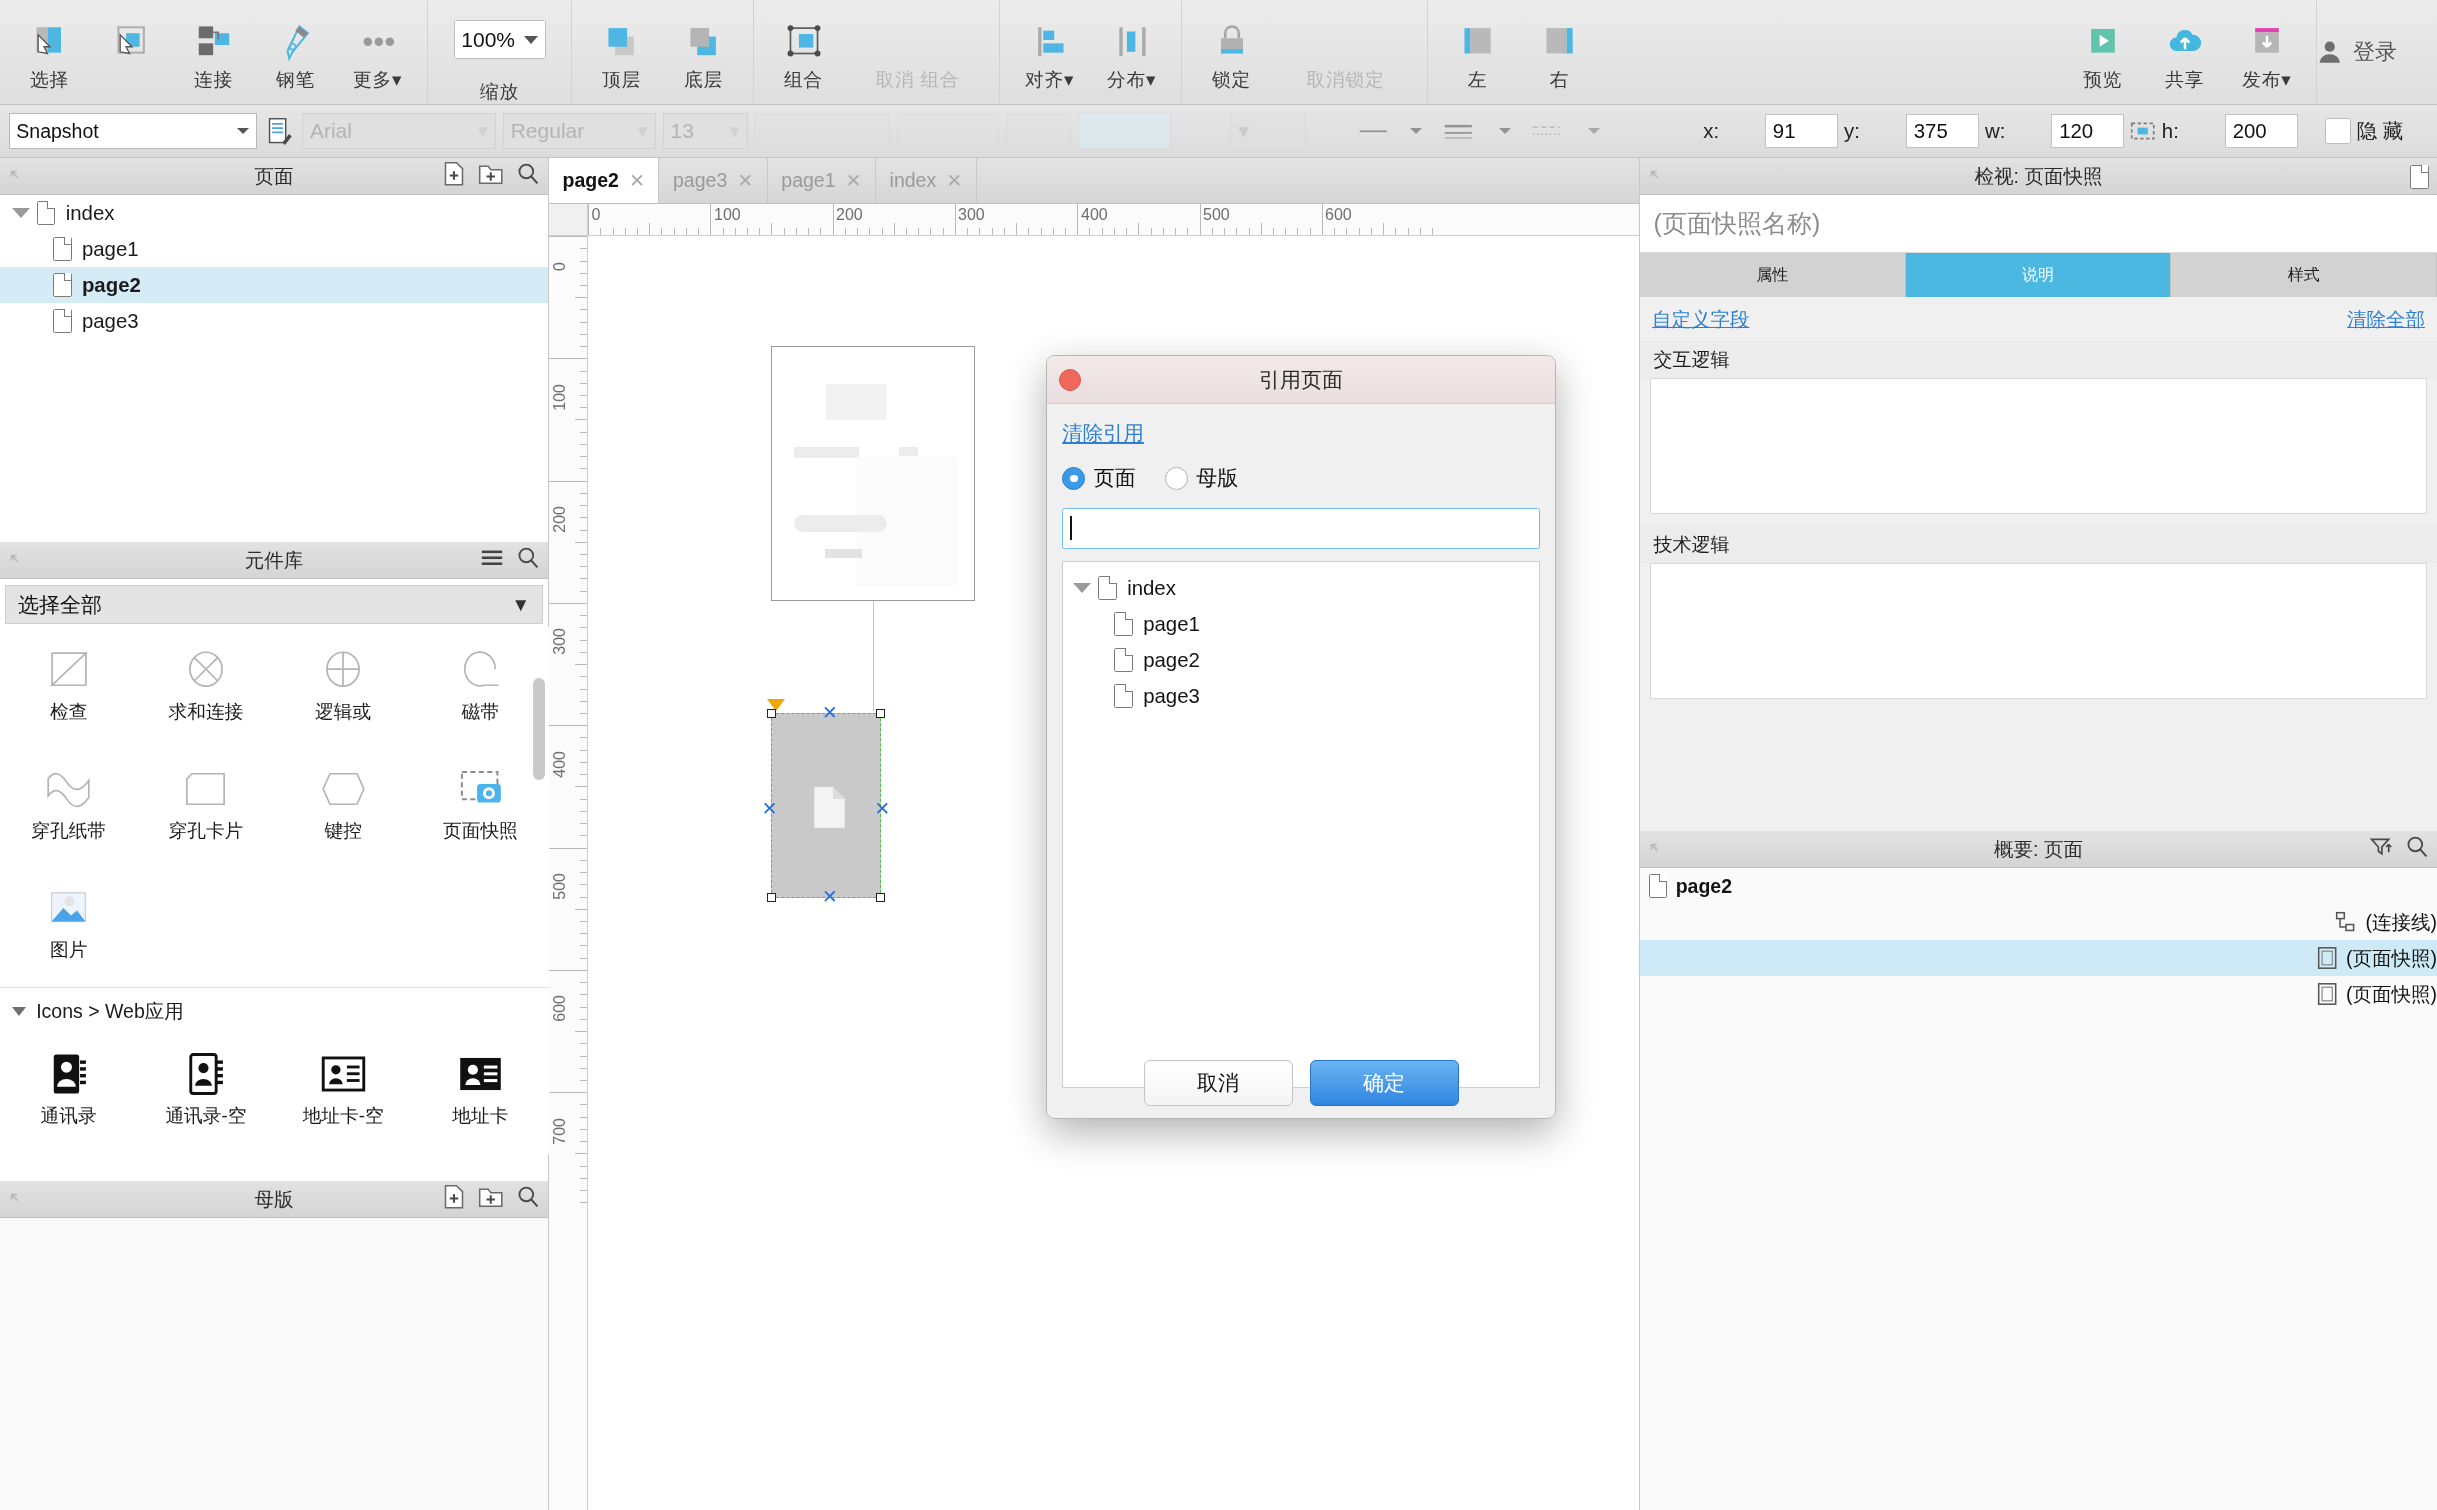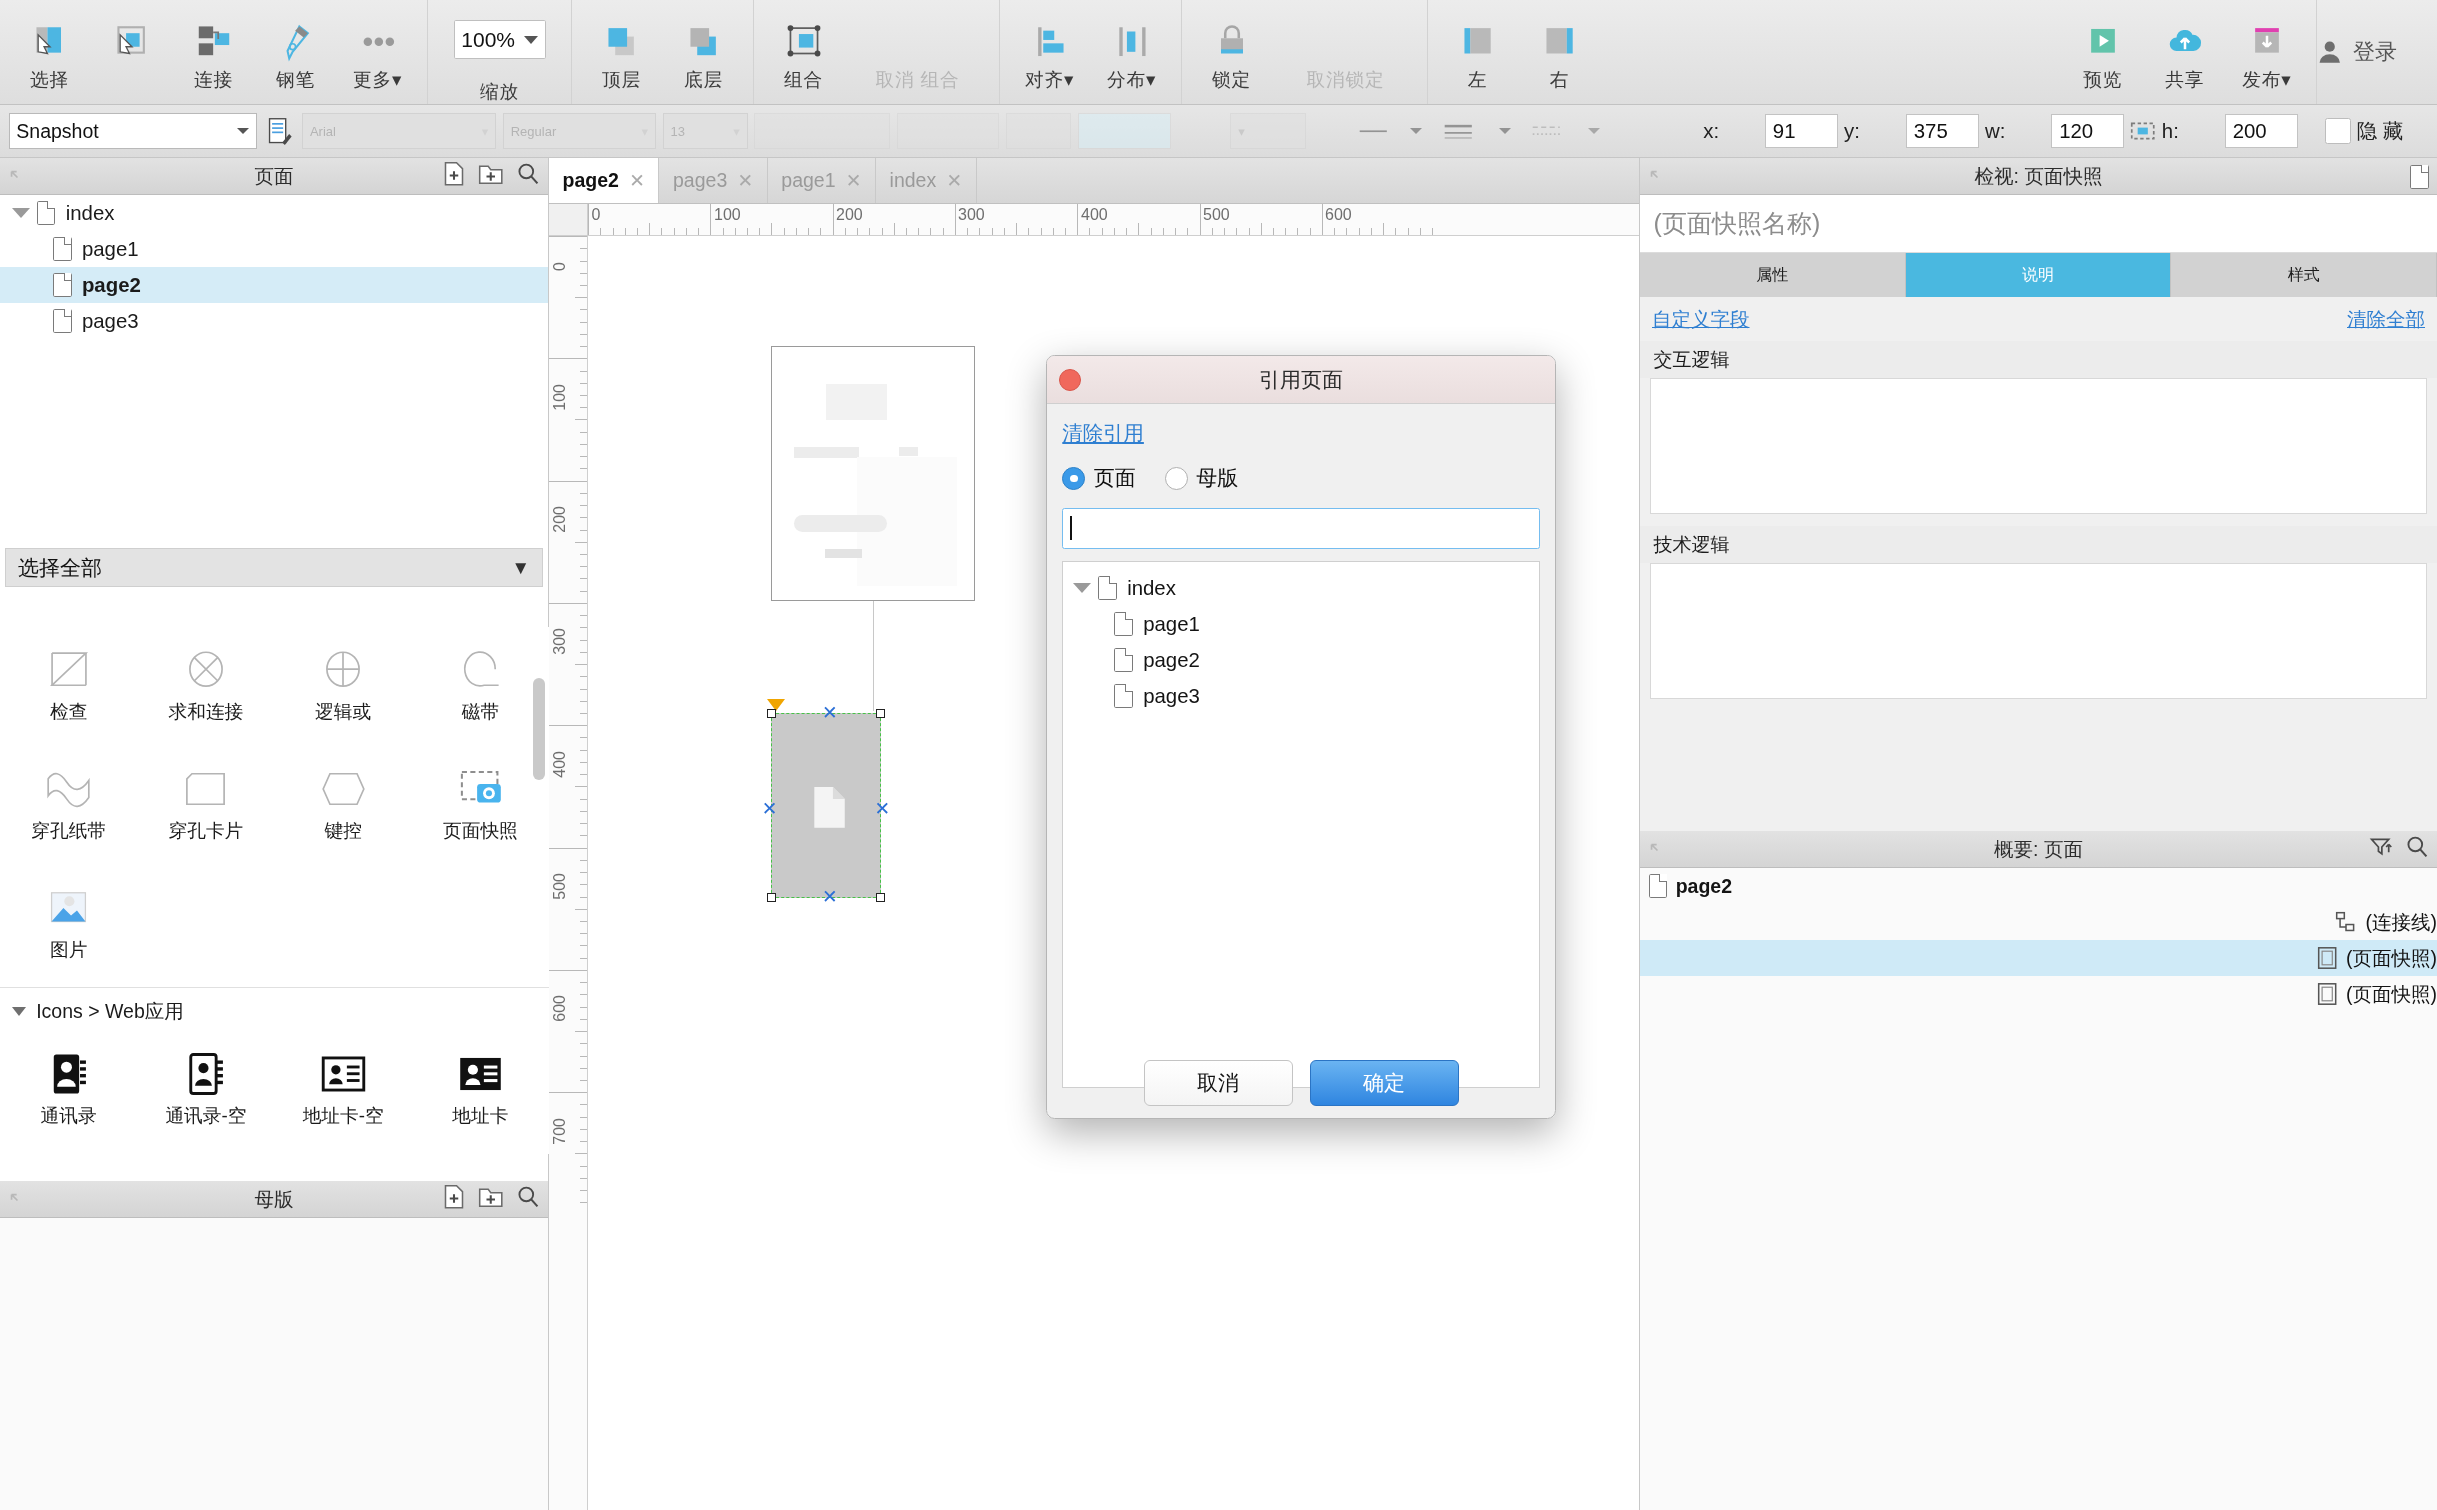--- a/index.html
+++ b/index.html
@@ -39,21 +39,21 @@
   .login { display:flex; align-items:center; gap:10.2px; font-size:22px; color:#555; padding-right:41px; }
 
   
   .propbar { position:absolute; left:0; top:105px; width:2438px; height:53px;
     background:linear-gradient(#e6e6e6,#dcdcdc); border-bottom:0.8px solid #c6c6c6;
     display:flex; align-items:center; padding:0 8.5px; gap:6.8px; }
   .sel-combo { width:248px; height:36px; background:#fff; border:0.8px solid #b9b9b9;
      display:flex; align-items:center; justify-content:space-between; padding:0 6.8px;
      font-size:19.5px; color:#111; }
   .gbox { height:36px; background:#e0e0e0; border:0.8px solid #d2d2d2; display:flex;
-     align-items:center; justify-content:space-between; padding:0 6.8px; font-size:13px; color:#b4b4b4; }
+     align-items:center; justify-content:space-between; padding:0 6.8px; font-size:21px; color:#b4b4b4; }
   .xywh { display:flex; align-items:center; gap:6px; font-size:20.4px; color:#222; }
   .xywh .lab { color:#222; }
   .numfield { width:73px; height:34px; background:#fff; border:0.8px solid #c3c3c3;
      display:flex; align-items:center; padding-left:6.8px; font-size:20.4px; color:#111;margin-left:40px; }
   .chk { width:25.5px;height:25.5px;background:#fff;border:0.8px solid #bdbdbd;border-radius:2.5px;}
 
   
   .panel-head { height:37px; background:linear-gradient(#e2e2e2,#d4d4d4);
     border-bottom:0.8px solid #bdbdbd; display:flex; align-items:center;
     justify-content:center; position:relative; font-size:19.5px; color:#2c2c2c; }
@@ -538,20 +538,43 @@
       <div class="tree-row">
         <span style="width:53px"></span>
         <span class="docicon"></span>
         <span style="width:10.2px"></span>
         <span>page3</span>
       </div>
     </div>
   </div>
 
   <div id="lib-panel">
+    <div class="panel-head">
+      <span class="collapse">
+        <svg width="17" height="17" viewBox="0 0 20 20">
+            <path d="M3 3 L3 9 M3 3 L9 3 M3 3 L10 10" stroke="#777" stroke-width="2" fill="none"></path>
+          </svg>
+      </span>
+      <span>元件库</span>
+      <span class="tools">
+        <span>
+          <svg width="24" height="20.4" viewBox="0 0 28 24">
+              <rect x="2" y="3" width="24" height="3" fill="#444"></rect>
+              <rect x="2" y="10" width="24" height="3" fill="#444"></rect>
+              <rect x="2" y="17" width="24" height="3" fill="#444"></rect>
+            </svg>
+        </span>
+        <span>
+          <svg width="24" height="24" viewBox="0 0 28 28">
+              <circle cx="12" cy="11" r="8" fill="none" stroke="#4a4a4a" stroke-width="2.2"></circle>
+              <line x1="18" y1="17" x2="25" y2="25" stroke="#4a4a4a" stroke-width="2.4"></line>
+            </svg>
+        </span>
+      </span>
+    </div>
 
     <div class="lib-select">
       <span>选择全部</span>
       <span style="font-size:18.7px;color:#333">▼</span>
     </div>
 
     <div class="lib-scroll">
       <div class="lib-grid">
         <div class="lib-cell">
           <svg width="48" height="44" viewBox="0 0 56 52">

